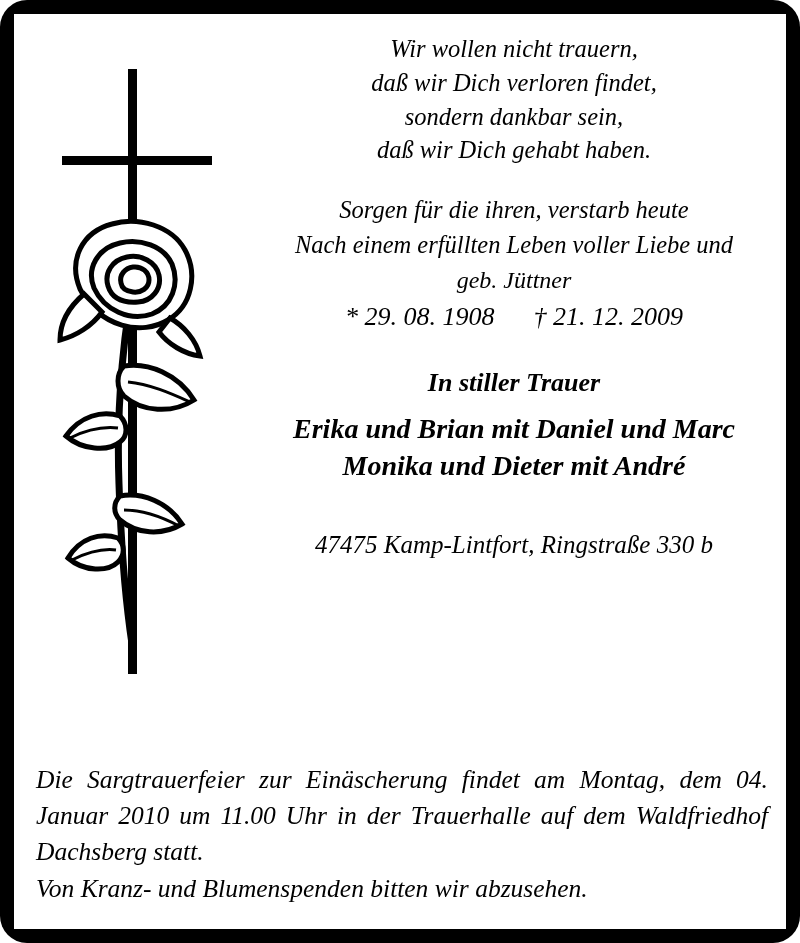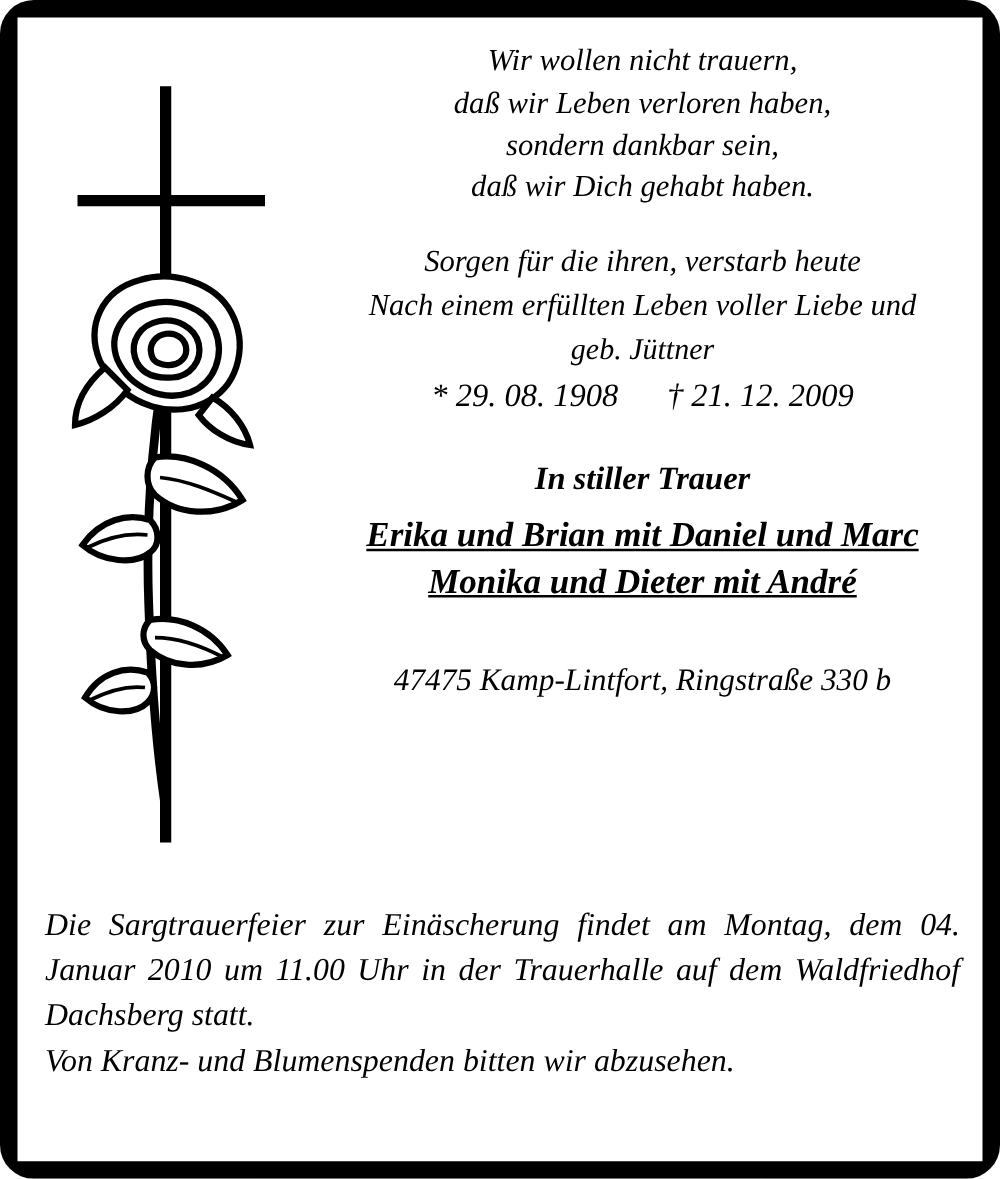--- a/index.html
+++ b/index.html
@@ -88,34 +88,34 @@
     font-weight: bold;
     font-style: italic;
   }
   .mourners {
     margin-top: 12px;
     font-size: 28px;
     font-weight: bold;
     font-style: italic;
     line-height: 1.33;
   }
-  .mourners div { white-space: nowrap; text-decoration: underline; }
+  .mourners div { white-space: nowrap; }
 
   .address {
     margin-top: 47px;
     font-size: 25px;
     font-style: italic;
   }
 
   
   .footer-block {
     position: absolute;
     left: 22px;
     right: 18px;
-    top: 708px;
+    top: 748px;
     font-size: 25.5px;
     font-style: italic;
     line-height: 1.42;
   }
   .footer-justified {
     text-align: justify;
     text-align-last: left;
   }
   .footer-last {
     margin-top: 0;
@@ -169,21 +169,21 @@
           <path d="M104 466 C 124 466, 144 474, 159 482"></path>
           <path d="M96 506 C 80 504, 64 510, 52 516"></path>
         </g>
       </svg>
     </div>
 
     <div class="text-column">
 
       <div class="poem">
         <div>Wir wollen nicht trauern,</div>
-        <div>daß wir Leben verloren haben,</div>
+        <div>daß wir Dich verloren findet,</div>
         <div>sondern dankbar sein,</div>
         <div>daß wir Dich gehabt haben.</div>
       </div>
 
       <div class="intro">
         <div>Sorgen für die ihren, verstarb heute</div>
         <div>Nach einem erfüllten Leben voller Liebe und</div>
       </div>
 
       <div class="maiden">geb. Jüttner</div>

